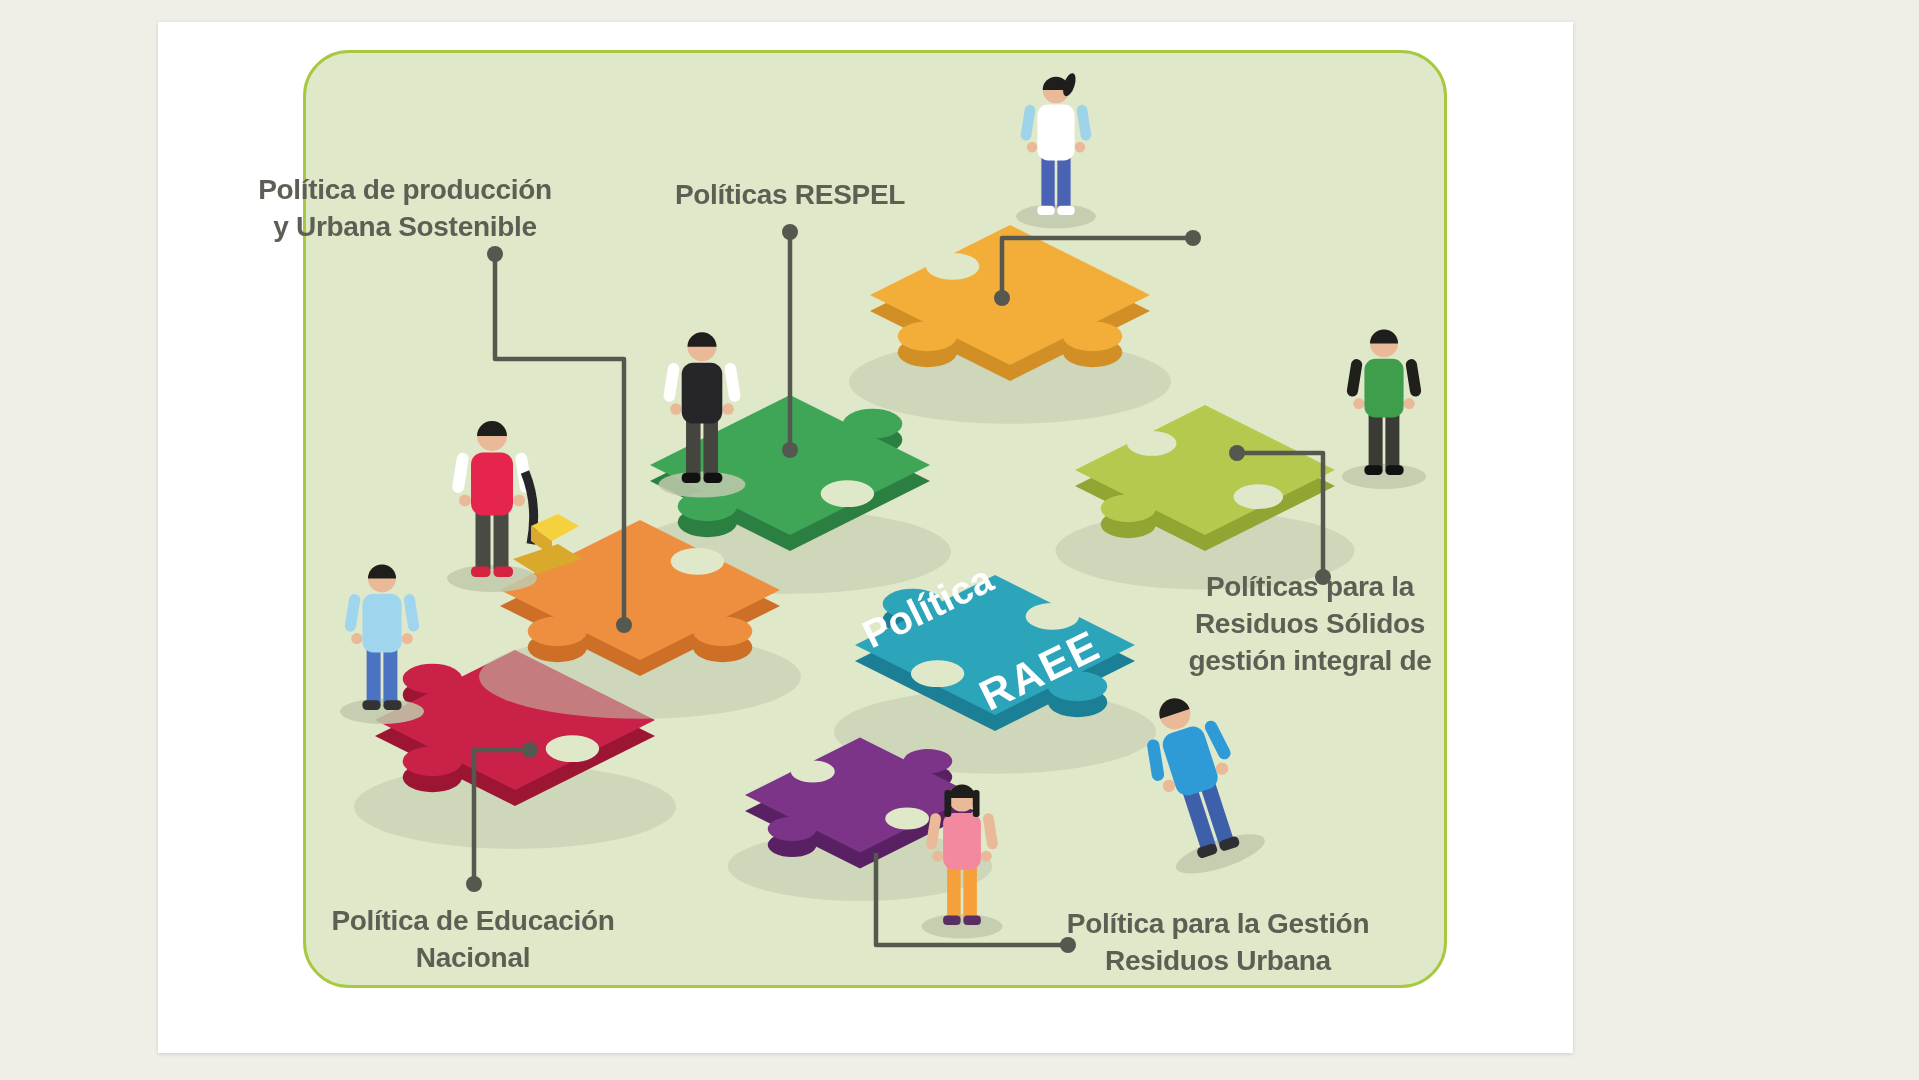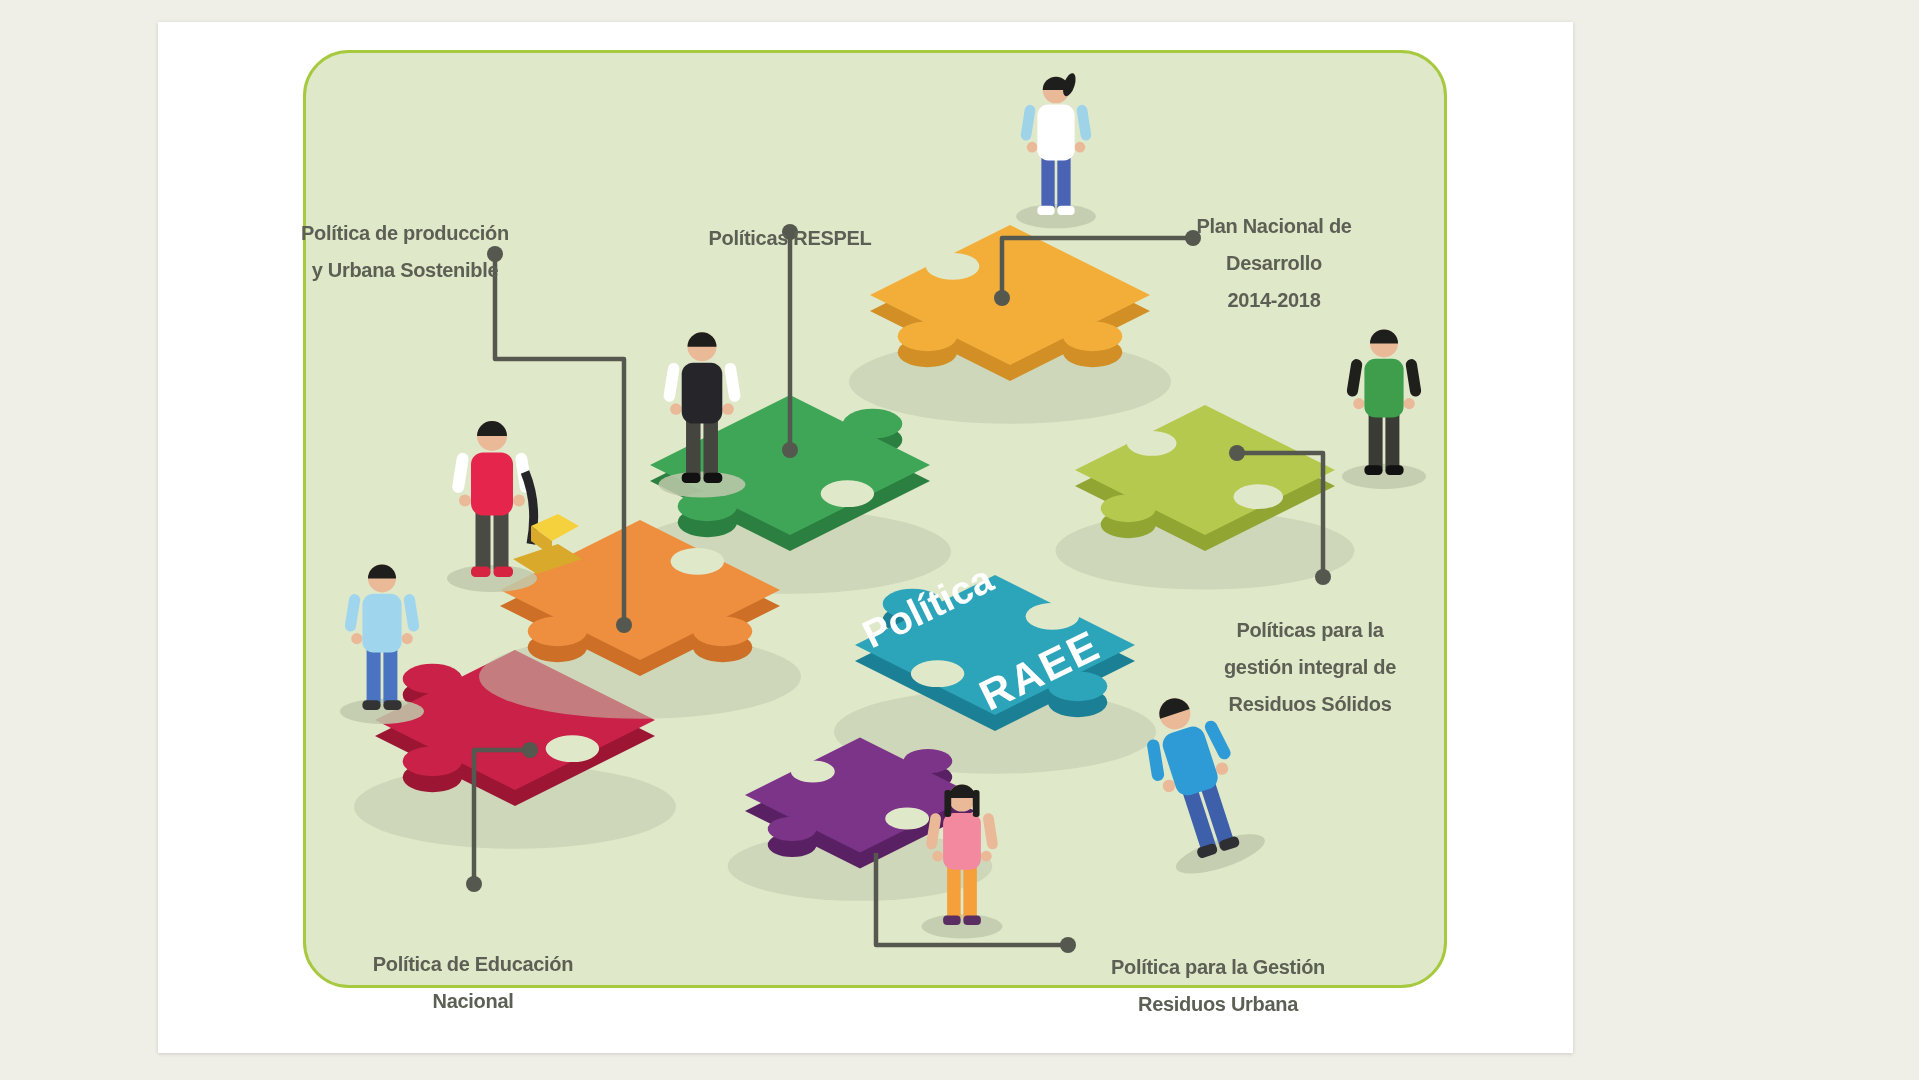--- a/index.html
+++ b/index.html
@@ -4,22 +4,22 @@
 <style>
   html,body{margin:0;padding:0;width:1919px;height:1080px;overflow:hidden;
     background:#efeee7;font-family:"Liberation Sans",sans-serif;}
   .page{position:absolute;left:158px;top:22px;width:1415px;height:1031px;
     background:#ffffff;box-shadow:0 1px 4px rgba(0,0,0,.14);z-index:0;}
   .canvas{position:absolute;left:303px;top:50px;width:1144px;height:938px;
     background:#e0e8ca;border:3px solid #a6c93f;border-radius:46px;
     box-sizing:border-box;z-index:1;}
   #scene{position:absolute;left:0;top:0;z-index:2;}
   .labels{position:absolute;left:0;top:0;width:1919px;height:1080px;z-index:3;pointer-events:none;}
-  .label{position:absolute;text-align:center;font-weight:bold;font-size:20px;
-    line-height:37px;color:#5c6054;letter-spacing:-0.3px;margin-top:44px;}
+  .label{position:absolute;text-align:center;font-weight:bold;font-size:28px;
+    line-height:37px;color:#5c6054;letter-spacing:-0.3px;}
   .label span{display:block;}
   .piece-text{position:absolute;color:#ffffff;font-weight:bold;text-align:center;
     transform:rotate(-26deg);}
 </style>
 </head>
 <body>
 
 <div class="page"></div>
 <div class="canvas"></div>
 
@@ -260,29 +260,24 @@
   </svg>
 
 <div class="labels">
   <div class="label" style="left:235px;top:171px;width:340px">
     <span>Política de producción</span>
     <span>y Urbana Sostenible</span>
   </div>
   <div class="label" style="left:640px;top:176px;width:300px">
     <span>Políticas RESPEL</span>
   </div>
-  <div class="label" style="left:1114px;top:164px;width:320px">
-    <span>Plan Nacional de</span>
-    <span>Desarrollo</span>
-    <span>2014-2018</span>
-  </div>
   <div class="label" style="left:1160px;top:568px;width:300px">
     <span>Políticas para la</span>
+    <span>Residuos Sólidos</span>
     <span>gestión integral de</span>
-    <span>Residuos Sólidos</span>
   </div>
   <div class="label" style="left:323px;top:902px;width:300px">
     <span>Política de Educación</span>
     <span>Nacional</span>
   </div>
   <div class="label" style="left:1053px;top:905px;width:330px">
     <span>Política para la Gestión</span>
     <span>Residuos Urbana</span>
   </div>
 

